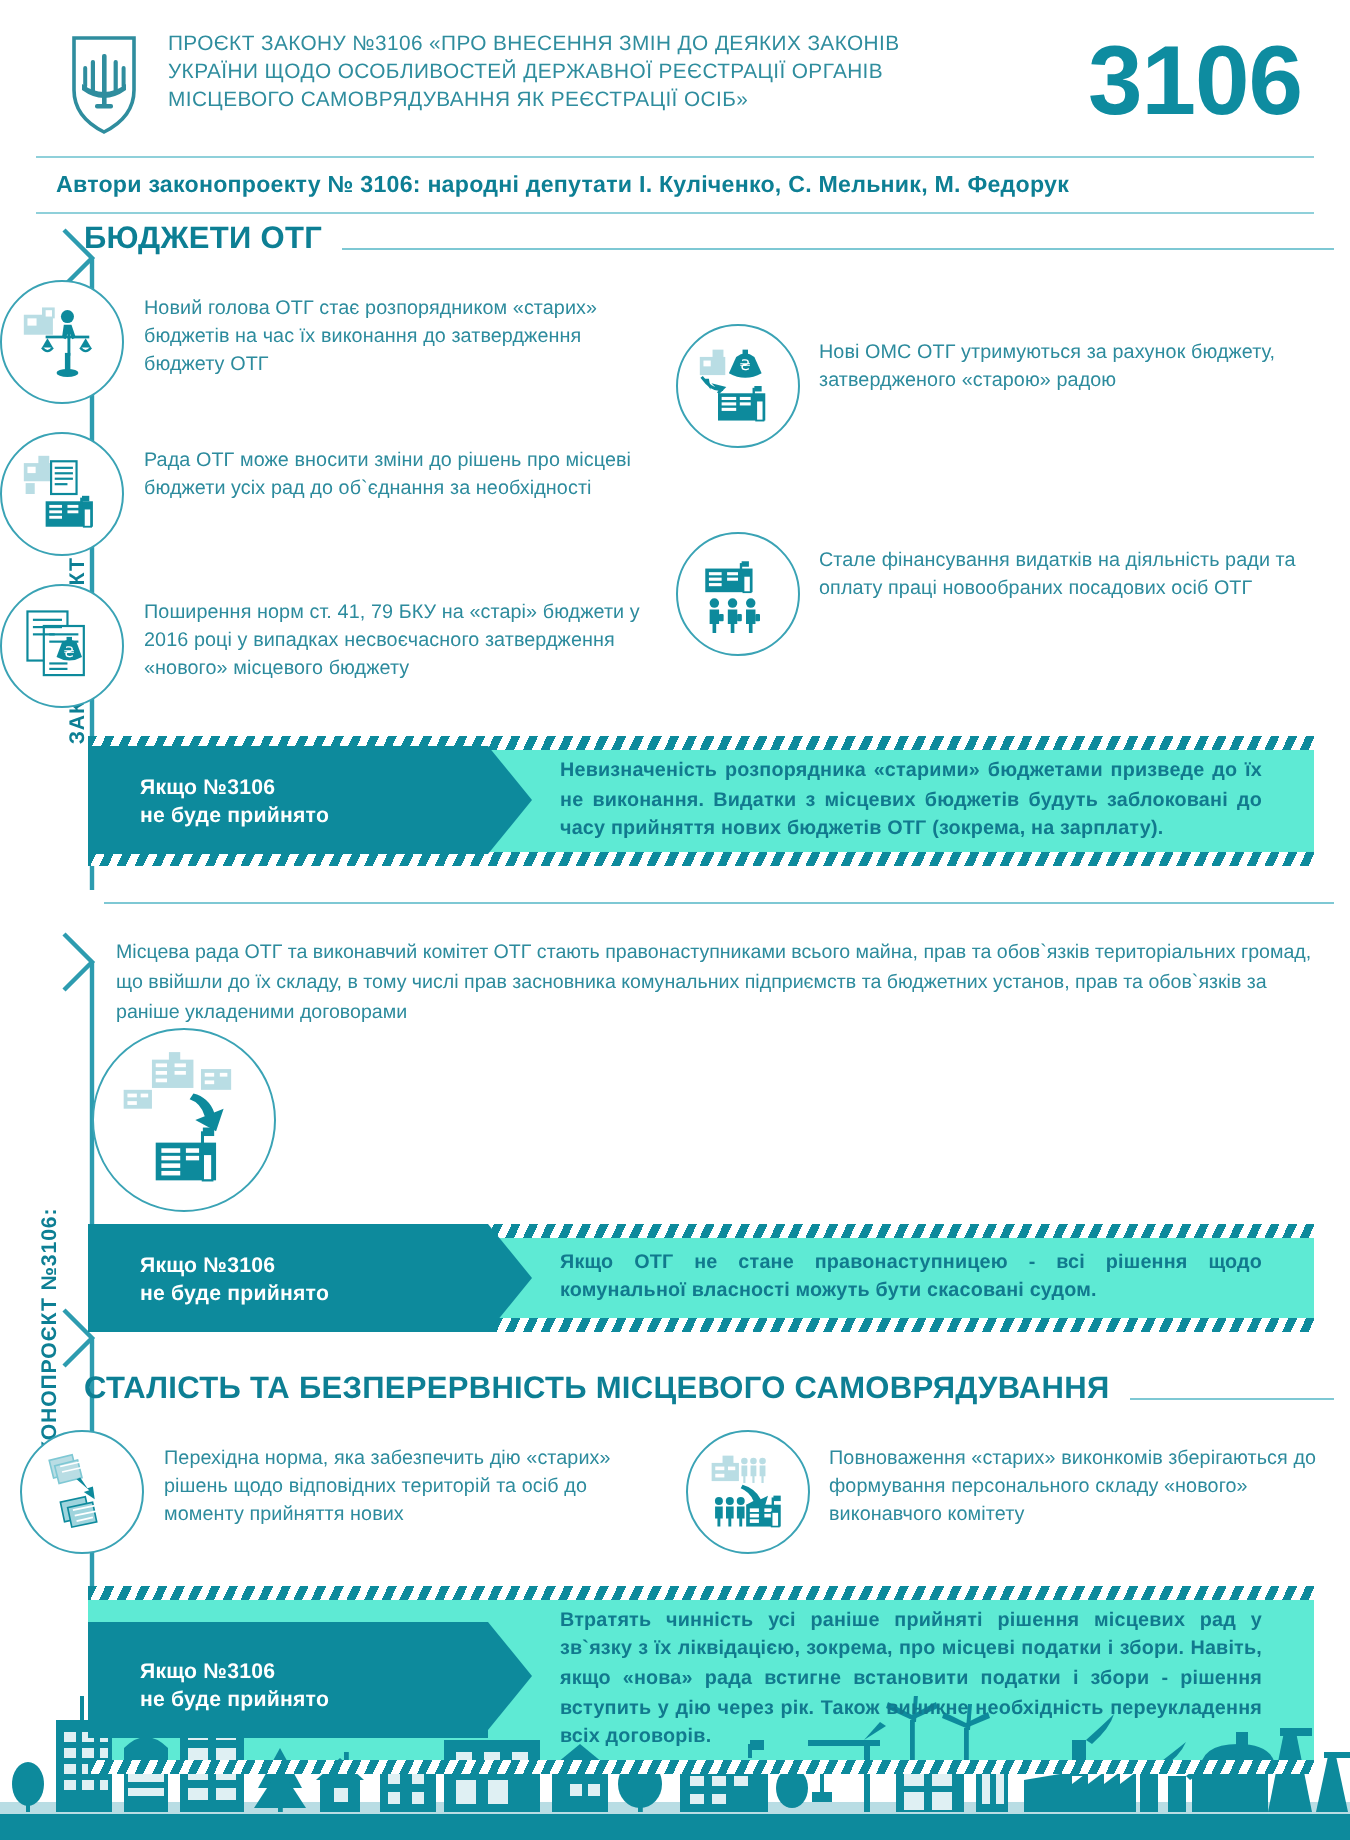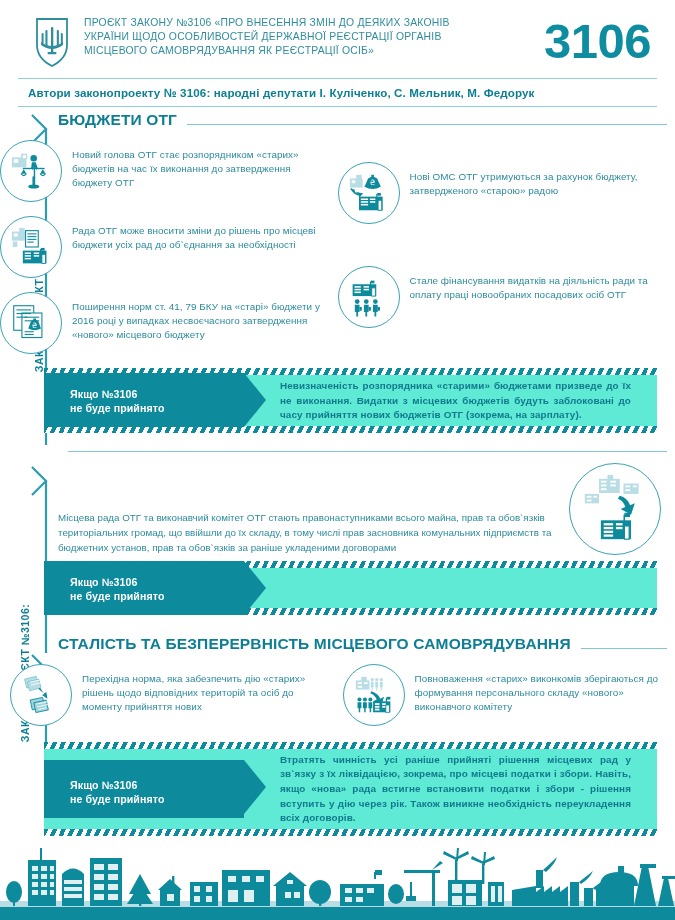--- a/index.html
+++ b/index.html
@@ -93,21 +93,21 @@
     stroke: #2d9cb0;
     fill: none;
     stroke-width: 2.2;
   }
 
   .section { position: relative; }
 
   .sec-head {
     display: flex;
     align-items: flex-end;
-    padding-left: 58px;
+    padding-left: 42px;
     padding-right: 8px;
   }
   .sec-title {
     font-size: 15.5px;
     font-weight: bold;
     color: #0d7f94;
     letter-spacing: 0.01em;
     white-space: nowrap;
     padding-bottom: 3px;
   }
@@ -197,22 +197,23 @@
     font-weight: bold;
     color: #11798e;
     text-align: justify;
     letter-spacing: 0.01em;
     z-index: 2;
   }
 
   
   .succ-wrap {
     display: flex;
-    align-items: flex-end;
+    align-items: flex-start;
     padding: 4px 8px 0 46px;
+    flex-direction: column;
   }
   .succ-text {
     flex: 1 1 auto;
     font-size: 9.8px;
     line-height: 15px;
     color: #2c8b9d;
     padding: 6px 10px 0 12px;
   }
   .succ-icon {
     flex: 0 0 auto;
@@ -497,20 +498,21 @@
       </div>
     </div>
 
     <div class="warn" style="margin-top:6px">
       <div class="warn-stripes-top"></div>
       <div class="warn-stripes-bot"></div>
       <div class="warn-label">
         <div>Якщо №3106</div>
         <div>не буде прийнято</div>
       </div>
+      <div class="warn-body">Якщо ОТГ не стане правонаступницею - всі рішення щодо комунальної власності можуть бути скасовані судом.</div>
     </div>
   </div>
 
   <div class="section" style="padding-top:20px">
 
     <div class="sec-head">
       <div class="sec-title">СТАЛІСТЬ ТА БЕЗПЕРЕРВНІСТЬ МІСЦЕВОГО САМОВРЯДУВАННЯ</div>
       <div class="sec-rule"></div>
     </div>
 

